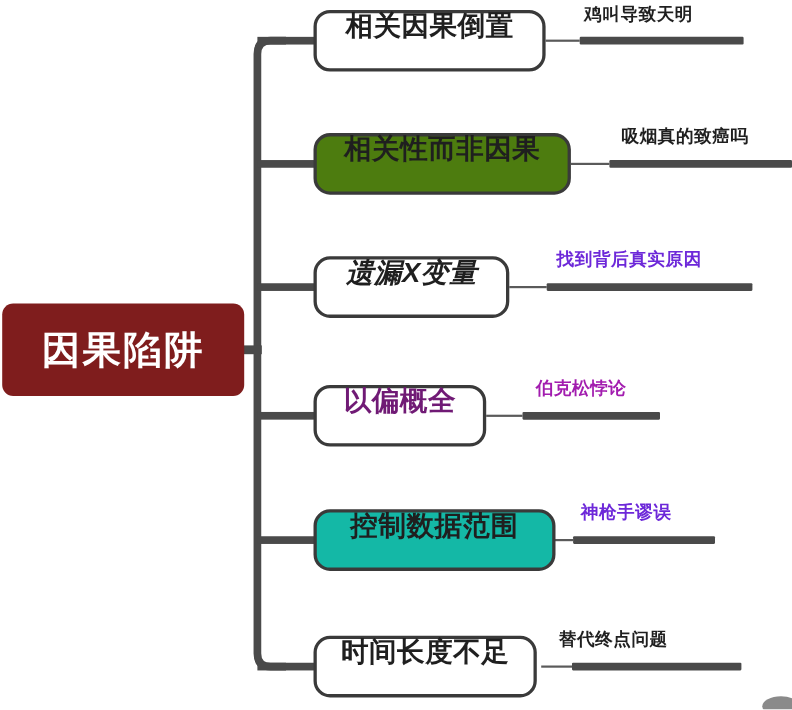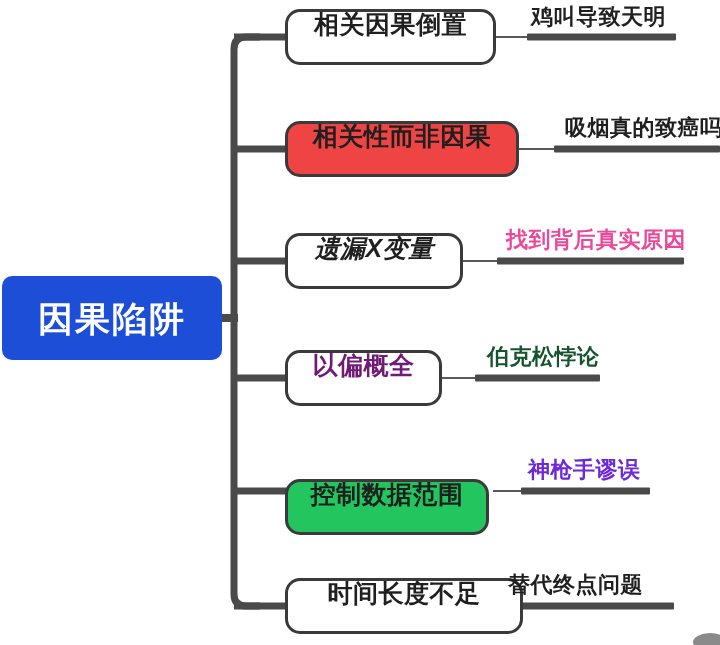--- a/index.html
+++ b/index.html
@@ -59,21 +59,21 @@
   .branch-label {
     font-size: 25px;
     font-weight: bold;
     color: #1f1f1f;
     line-height: 1;
     white-space: nowrap;
     letter-spacing: 0.5px;
   }
   .leaf-label {
     position: absolute;
-    font-size: 22px;
+    font-size: 16px;
     font-weight: bold;
     color: #1f1f1f;
     line-height: 1;
     white-space: nowrap;
     letter-spacing: 0.5px;
     font-family: Liberation Serif, serif;
   }
   .corner-ellipse {
     position: absolute;
     border-radius: 50%;
@@ -103,46 +103,46 @@
         <rect x="475" y="374.5" width="125" height="7" fill="#4a4a4a" rx="1"></rect>
         <rect x="234" y="487.5" width="53" height="7" fill="#4a4a4a"></rect>
         <rect x="493" y="490" width="28" height="2" fill="#5a5a5a"></rect>
         <rect x="521" y="487.5" width="129" height="7" fill="#4a4a4a" rx="1"></rect>
         <rect x="234" y="602.5" width="53" height="7" fill="#4a4a4a"></rect>
         <rect x="492" y="605" width="28" height="2" fill="#5a5a5a"></rect>
         <rect x="520" y="602.5" width="154" height="7" fill="#4a4a4a" rx="1"></rect>
       </g>
   </svg>
 
-  <div class="root-node" style="background: #1d4ed8;">
+  <div class="root-node" style="background: #7f1d1d;">
     <span class="root-label" style="color: rgb(255, 255, 255);">因果陷阱</span>
   </div>
 
   <div id="branch-layer">
       <div class="branch-node" style="left: 285px; top: 9px; width: 211px; height: 56px; border-color: rgb(58, 58, 58); background: rgb(255, 255, 255);">
         <span class="branch-label" style="color: rgb(31, 31, 31);">相关因果倒置</span>
       </div>
       <div class="leaf-label" style="left: 531px; top: 6px; color: rgb(31, 31, 31);">鸡叫导致天明</div>
-      <div class="branch-node" style="left: 285px; top: 121px; width: 234px; height: 56px; border-color: rgb(58, 58, 58); background: #ef4444;">
+      <div class="branch-node" style="left: 285px; top: 121px; width: 234px; height: 56px; border-color: rgb(58, 58, 58); background: #4d7c0f;">
         <span class="branch-label" style="color: rgb(31, 31, 31);">相关性而非因果</span>
       </div>
       <div class="leaf-label" style="left: 565px; top: 117px; color: rgb(31, 31, 31);">吸烟真的致癌吗</div>
       <div class="branch-node" style="left: 285px; top: 233px; width: 178px; height: 56px; border-color: rgb(58, 58, 58); background: rgb(255, 255, 255); font-style: italic;">
         <span class="branch-label" style="color: rgb(31, 31, 31);">遗漏X变量</span>
       </div>
-      <div class="leaf-label" style="left: 506px; top: 229px; color: #ec4899;">找到背后真实原因</div>
+      <div class="leaf-label" style="left: 506px; top: 229px; color: #6d28d9;">找到背后真实原因</div>
       <div class="branch-node" style="left: 285px; top: 350px; width: 157px; height: 56px; border-color: rgb(58, 58, 58); background: rgb(255, 255, 255);">
         <span class="branch-label" style="color: #701a75;">以偏概全</span>
       </div>
-      <div class="leaf-label" style="left: 487px; top: 346px; color: #14532d;">伯克松悖论</div>
-      <div class="branch-node" style="left: 285px; top: 463px; width: 204px; height: 56px; border-color: rgb(58, 58, 58); background: #22c55e; margin-top: 16px;">
+      <div class="leaf-label" style="left: 487px; top: 346px; color: #a21caf;">伯克松悖论</div>
+      <div class="branch-node" style="left: 285px; top: 463px; width: 220px; height: 56px; border-color: rgb(58, 58, 58); background: #14b8a6;">
         <span class="branch-label" style="color: rgb(31, 31, 31);">控制数据范围</span>
       </div>
       <div class="leaf-label" style="left: 528px; top: 459px; color: #6d28d9;">神枪手谬误</div>
-      <div class="branch-node" style="left: 285px; top: 578px; width: 238px; height: 56px; border-color: rgb(58, 58, 58); background: rgb(255, 255, 255);">
+      <div class="branch-node" style="left: 285px; top: 578px; width: 203px; height: 56px; border-color: rgb(58, 58, 58); background: rgb(255, 255, 255);">
         <span class="branch-label" style="color: rgb(31, 31, 31);">时间长度不足</span>
       </div>
       <div class="leaf-label" style="left: 508px; top: 574px; color: rgb(31, 31, 31);">替代终点问题</div>
     </div>
 
   <div class="corner-ellipse" style="left: 693px; top: 633px; width: 34px; height: 18px; background: rgb(138, 138, 138);"></div>
 
 </div>
 
 </body></html>

